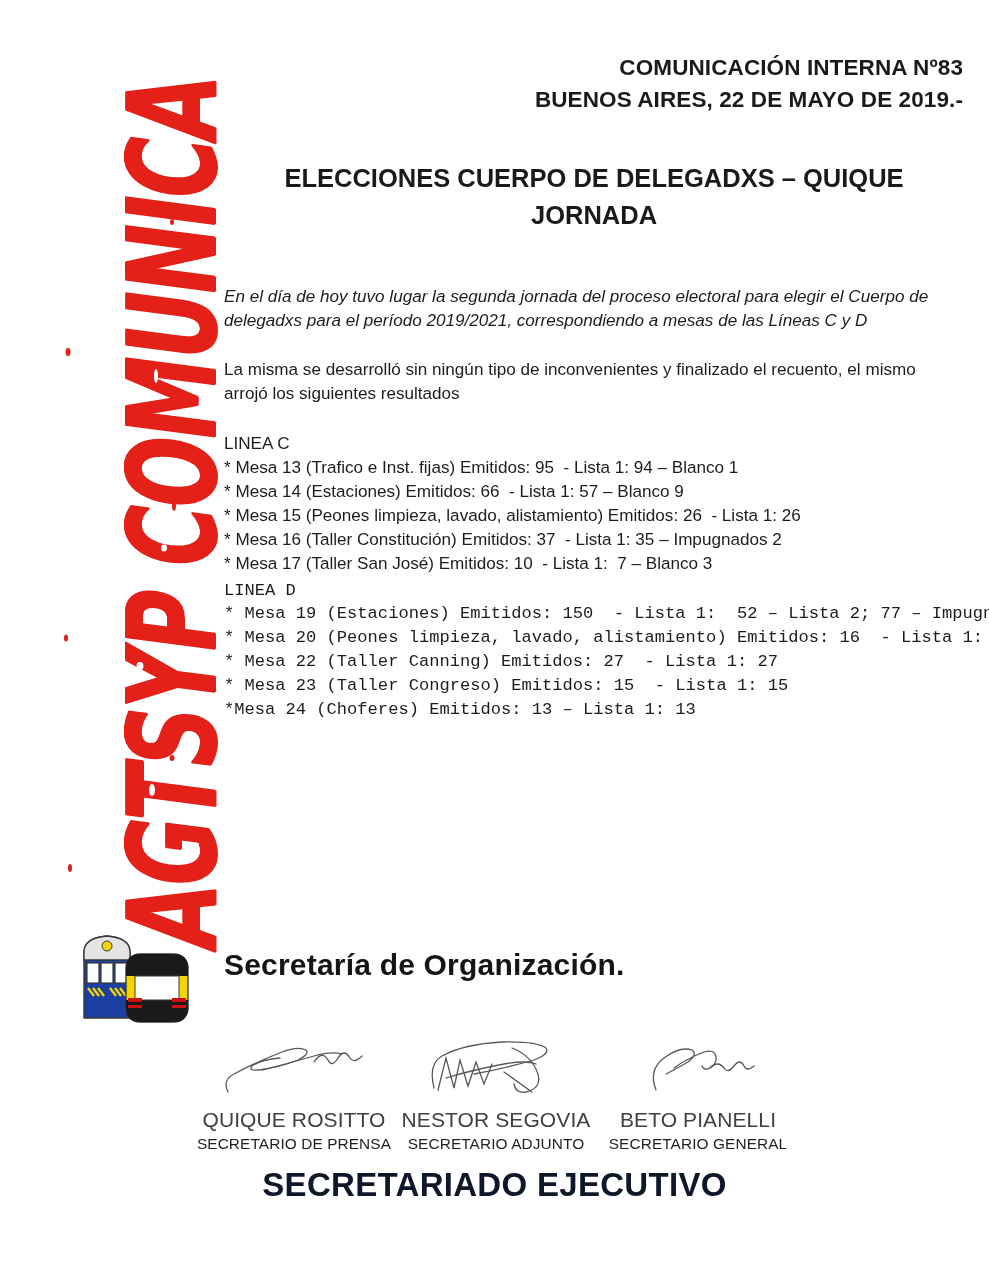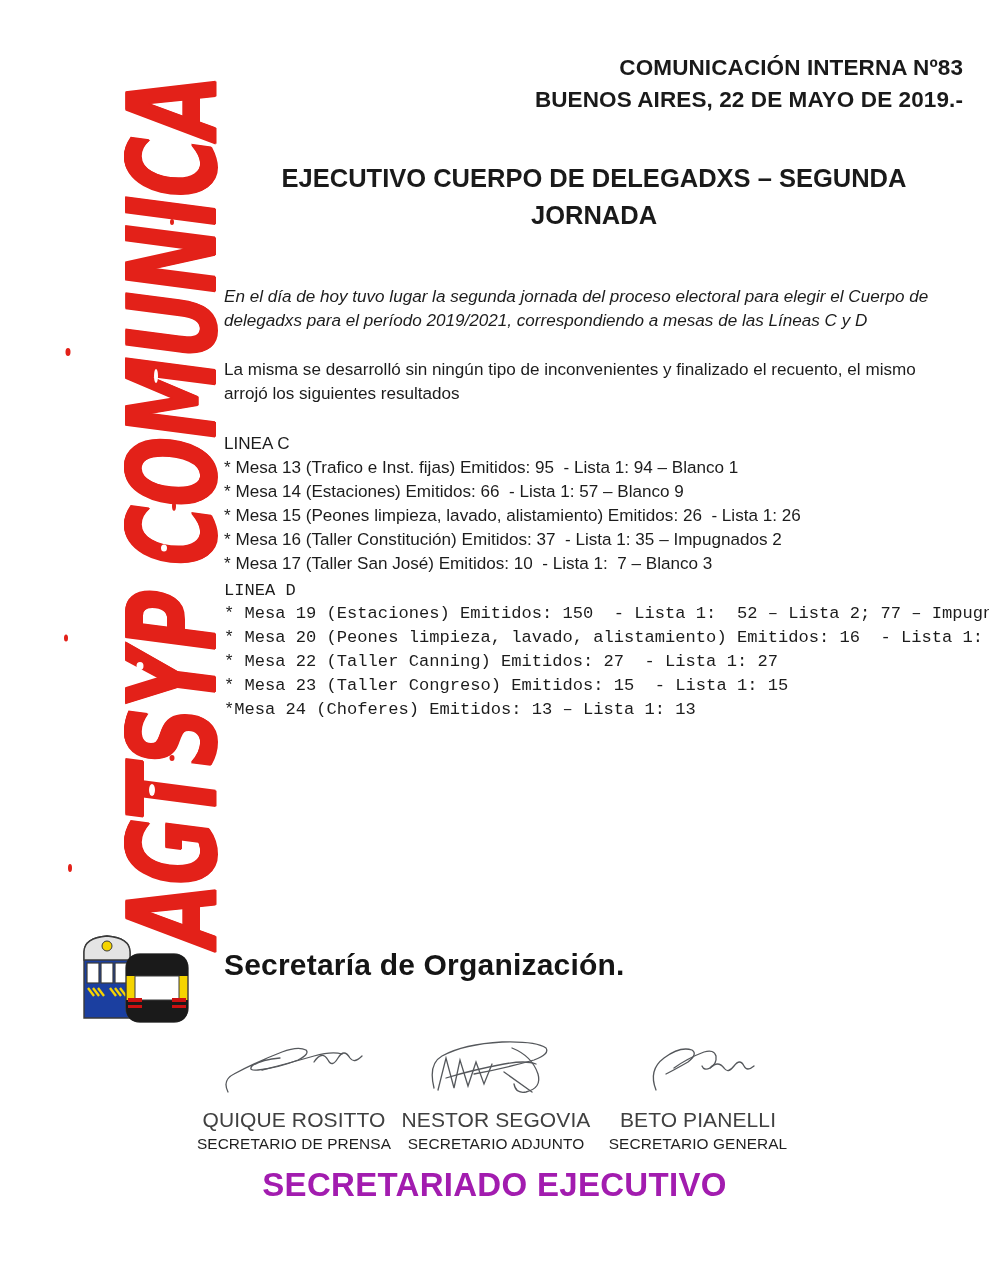--- a/index.html
+++ b/index.html
@@ -180,21 +180,21 @@
     white-space: nowrap;
   }
   .footer-title {
     position: absolute;
     left: 0;
     right: 0;
     top: 1166px;
     text-align: center;
     font-size: 33px;
     font-weight: bold;
-    color: #a21caf;
+    color: #0f172a;
     letter-spacing: 0.3px;
   }
 </style>
 </head>
 <body>
 
 <div id="page">
 
   <div class="header">
     <div class="header-line">COMUNICACIÓN INTERNA Nº83</div>
@@ -225,21 +225,21 @@
       <ellipse cx="12" cy="214" rx="2.5" ry="4"></ellipse>
       <ellipse cx="118" cy="368" rx="2" ry="5"></ellipse>
       <ellipse cx="10" cy="500" rx="2" ry="3.5"></ellipse>
       <ellipse cx="116" cy="620" rx="2.5" ry="3"></ellipse>
       <ellipse cx="14" cy="730" rx="2" ry="4"></ellipse>
     </g>
   </svg>
 
   <div class="content">
 
-    <h1 class="doc-title">EJECUTIVO CUERPO DE DELEGADXS – SEGUNDA JORNADA</h1>
+    <h1 class="doc-title">ELECCIONES CUERPO DE DELEGADXS – QUIQUE JORNADA</h1>
 
     <p class="para p-intro1">En el día de hoy tuvo lugar la segunda jornada del proceso electoral para elegir el Cuerpo de delegadxs para el período 2019/2021, correspondiendo a mesas de las Líneas C y D</p>
 
     <p class="para p-intro2">La misma se desarrolló sin ningún tipo de inconvenientes y finalizado el recuento, el mismo arrojó los siguientes resultados</p>
 
     <div class="results">
 
       <div class="linea-block">
         <div class="linea-head">LINEA C</div>
         <div class="mesa-line">* Mesa 13 (Trafico e Inst. fijas) Emitidos: 95  - Lista 1: 94 – Blanco 1</div>

